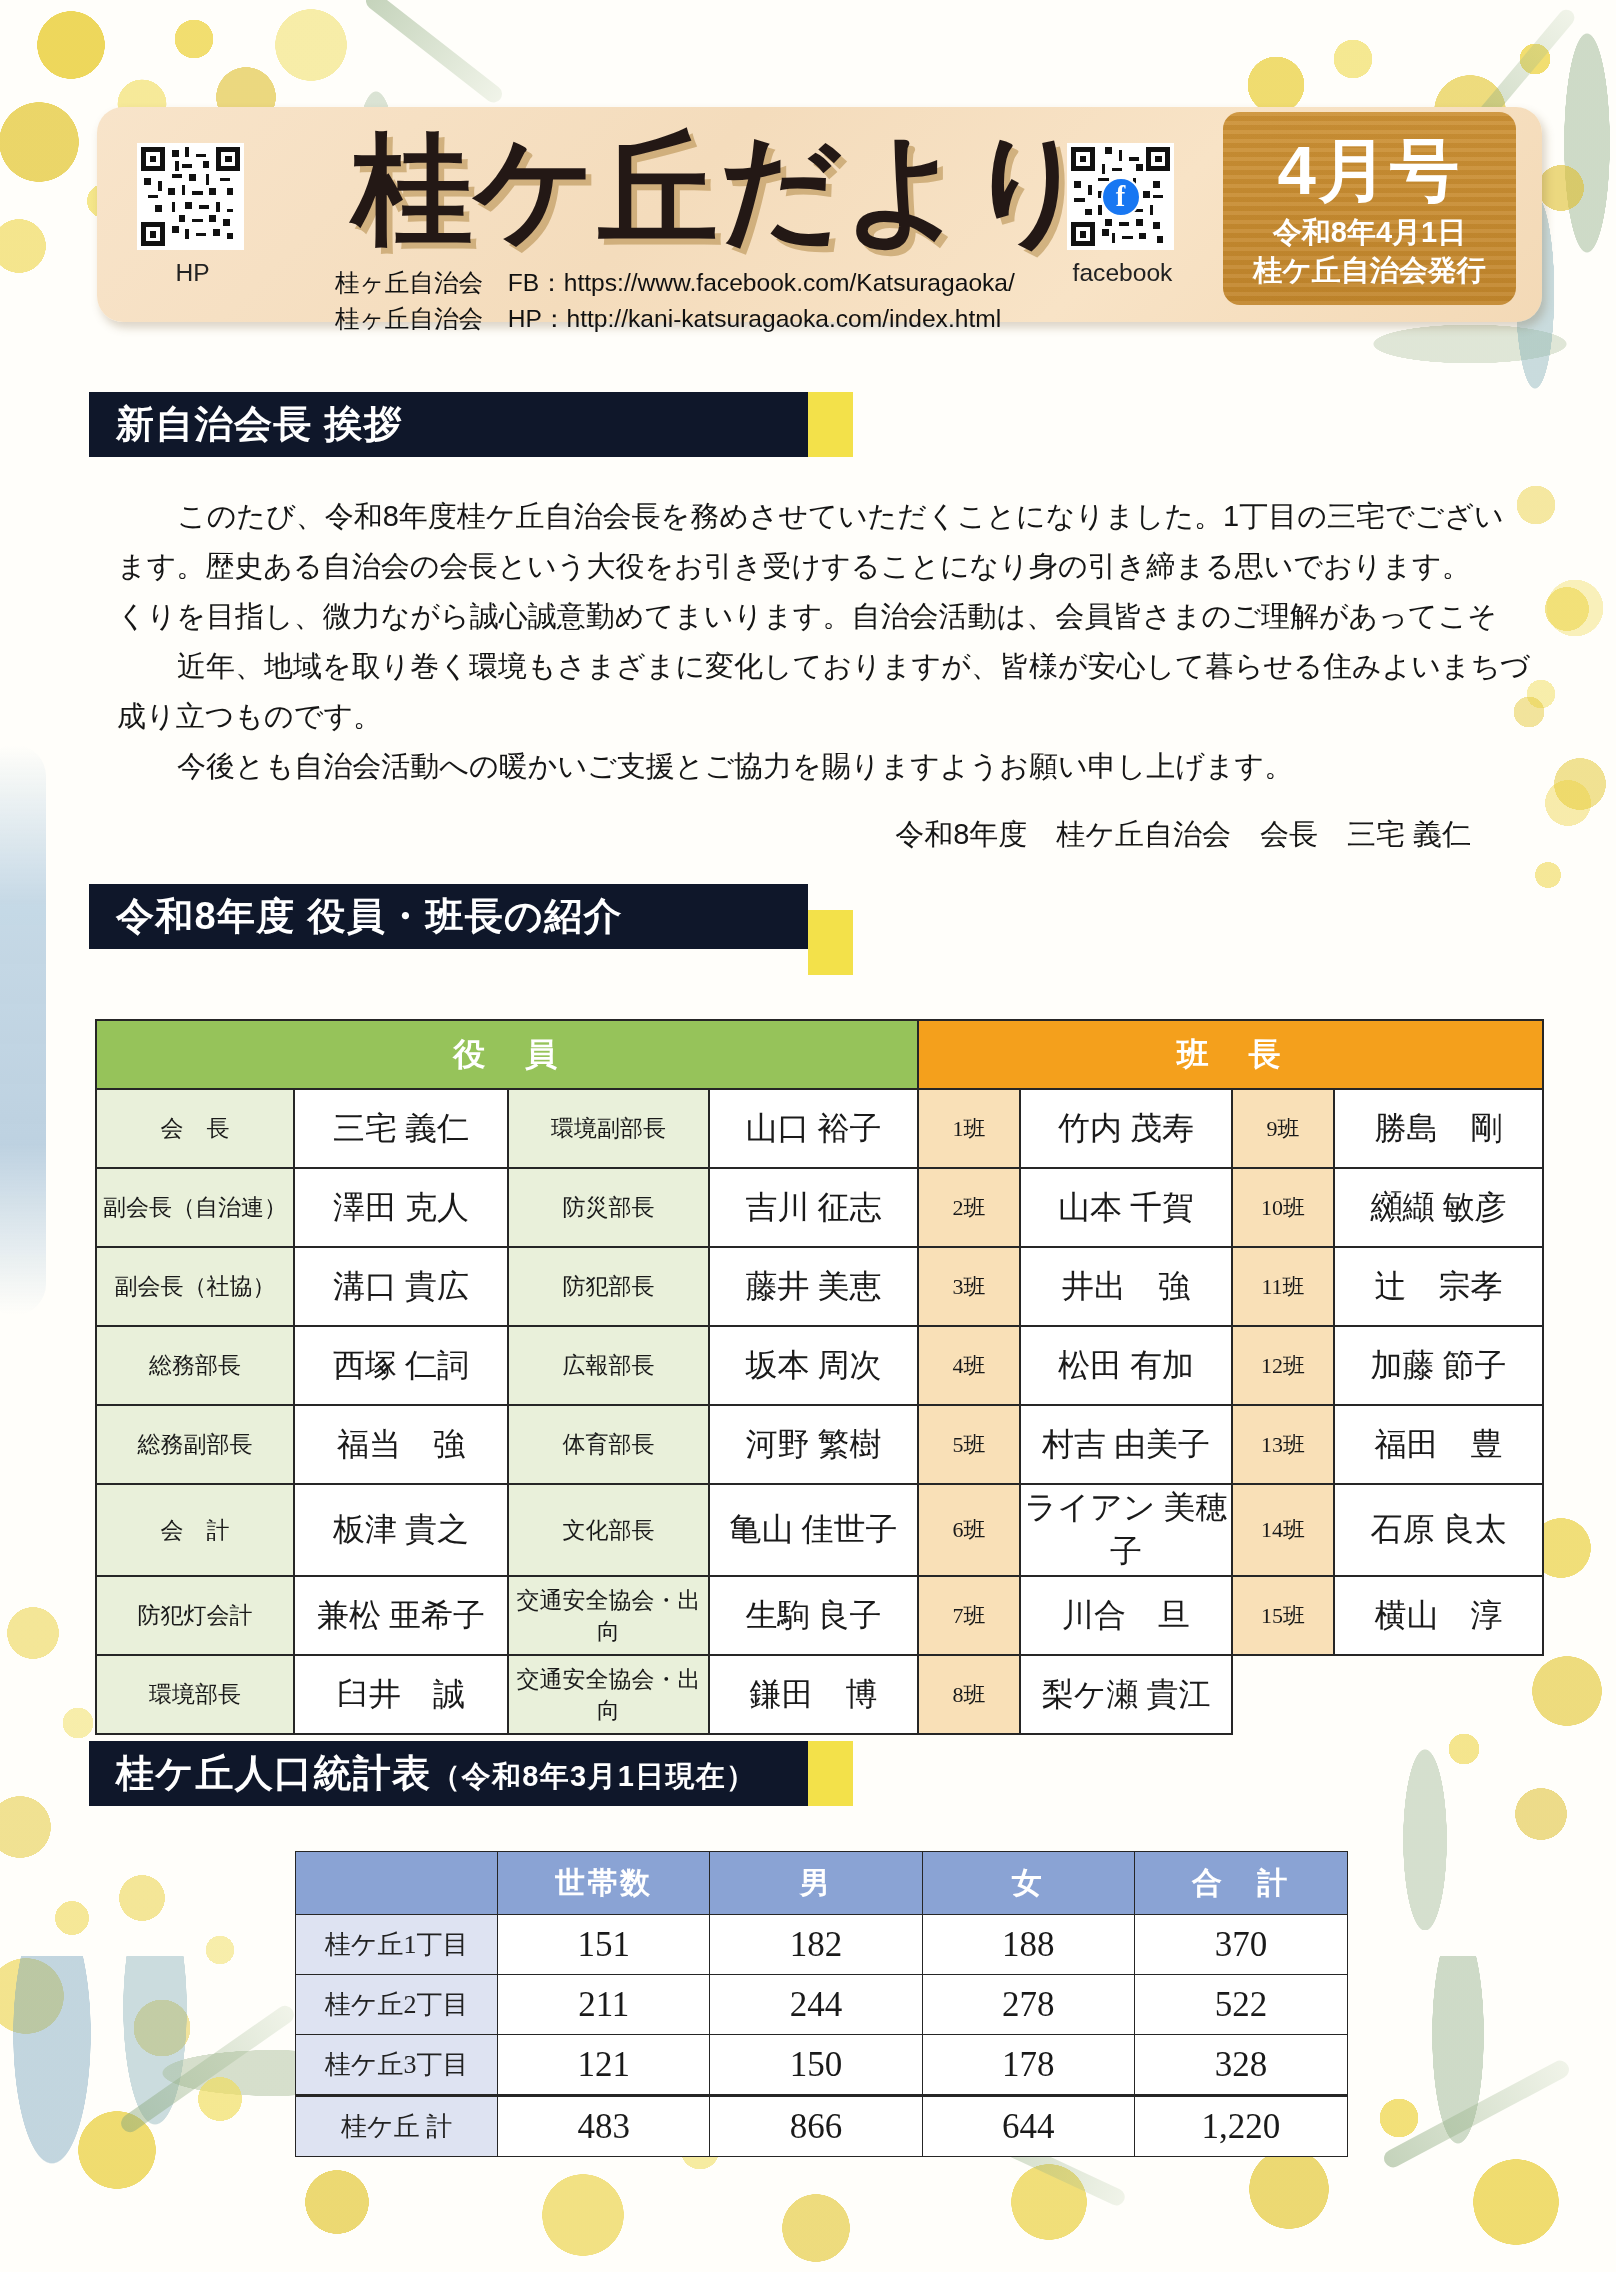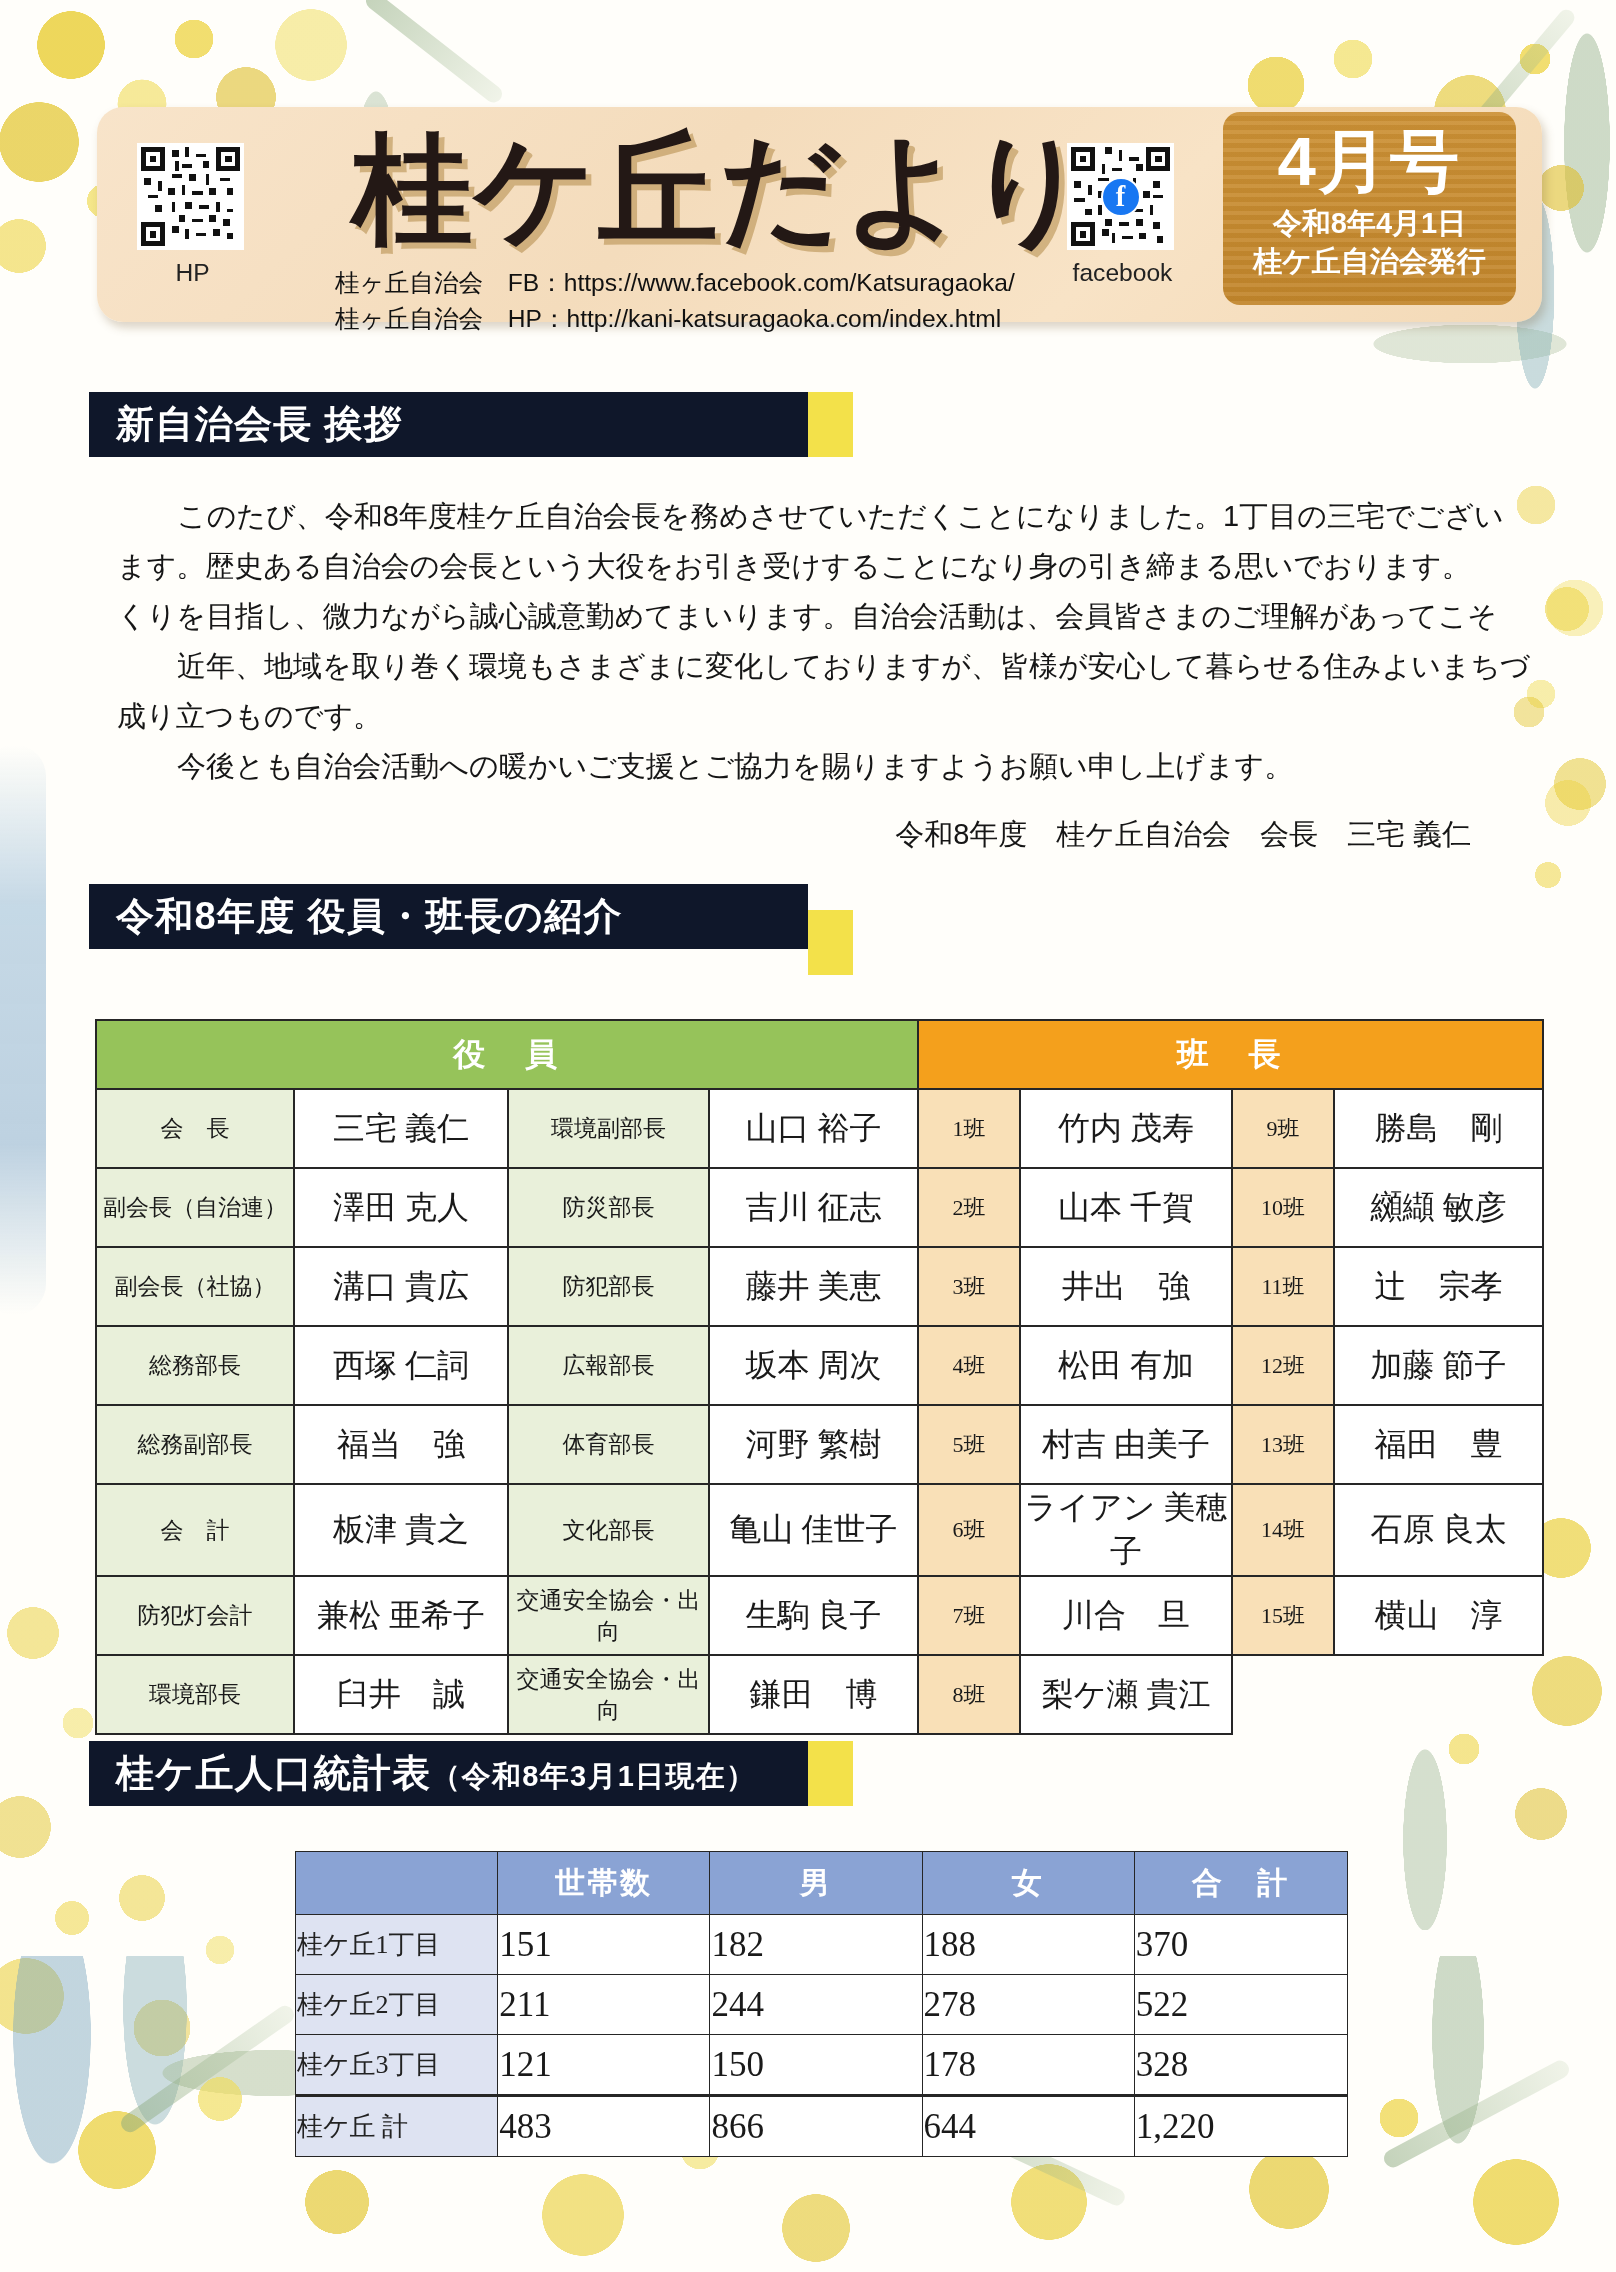--- a/index.html
+++ b/index.html
@@ -106,21 +106,21 @@
     color:#fff;font-size:28.5px;font-weight:bold;font-family:"Liberation Serif",serif;border:2.6px solid #fff;}
   .nl-title{position:absolute;left:194px;top:0px;width:862px;text-align:center;
     font-size:120px;font-weight:900;letter-spacing:1.3px;color:#231815;line-height:162px;
     text-shadow:5.8px 5.8px 0 rgba(172,130,60,.5);}
   .nl-links{position:absolute;left:238px;top:158px;width:803px;font-size:24.6px;line-height:36px;color:#111;}
   .issue-box{position:absolute;left:1126px;top:5.2px;width:293px;height:193px;border-radius:17px;
     background:
       repeating-linear-gradient(180deg, rgba(255,255,255,.07) 0 4.5px, rgba(90,60,10,.06) 4.5px 9px),
       linear-gradient(180deg,#cc9136,#c2862c);
     color:#fff;text-align:center;box-sizing:border-box;}
-  .issue-title{font-size:69px;font-weight:800;line-height:84px;margin-top:8px;letter-spacing:2.6px;text-align:center;}
+  .issue-title{font-size:69px;font-weight:800;line-height:84px;margin-top:17px;letter-spacing:2.6px;text-align:center;}
   .issue-date,.issue-pub{font-size:29px;font-weight:700;line-height:38px;}
   
   .bar{position:absolute;left:89px;width:719px;height:65px;background:#0f172a;z-index:2;
     color:#fff;font-weight:800;display:flex;align-items:center;padding-left:27px;box-sizing:border-box;}
   .bar .t{font-size:38px;letter-spacing:1.3px;}
   .bar .t small{font-size:29px;font-weight:800;}
   .chip{position:absolute;left:808px;width:45px;height:65px;background:#f3e14a;z-index:2;}
   
   .greet{position:absolute;left:117px;top:491px;width:1393px;z-index:2;font-size:29px;line-height:50px;color:#161616;}
   .greet .ln{white-space:pre;}
@@ -134,21 +134,21 @@
   .officers .h-orange{background:#f4a01c;}
   .officers td{height:75px;text-align:center;vertical-align:middle;border:2.6px solid #262626;
     font-family:"Liberation Serif","DejaVu Serif",serif;background:#fff;}
   .officers td.lg{background:#e9f0da;font-size:23px;}
   .officers td.lo{background:#f9e0b7;font-size:22px;}
   .officers td.nm{font-size:32px;}
   .officers td.empty{background:transparent;border:none;}
   
   .pop{left:295px;top:1851px;width:1053px;table-layout:fixed;font-family:"Liberation Serif","DejaVu Serif",serif;}
   .pop th{height:60px;background:#8aa3d4;color:#fff;font-size:30px;font-weight:700;letter-spacing:2.6px;border:1.9px solid #262626;}
-  .pop td{height:57px;vertical-align:middle;border:1.9px solid #262626;background:#fff;font-size:35px;}
+  .pop td{height:57px;text-align:center;vertical-align:middle;border:1.9px solid #262626;background:#fff;font-size:35px;}
   .pop td.rowlab{background:#dee3f2;font-size:26px;color:#222;}
   .pop tr.total td{border-top:3.2px solid #262626;}
 </style>
 </head>
 <body>
 
 <div id="page">
 
   <div class="deco deco-tl"></div>
   <div class="deco deco-tr"></div>

